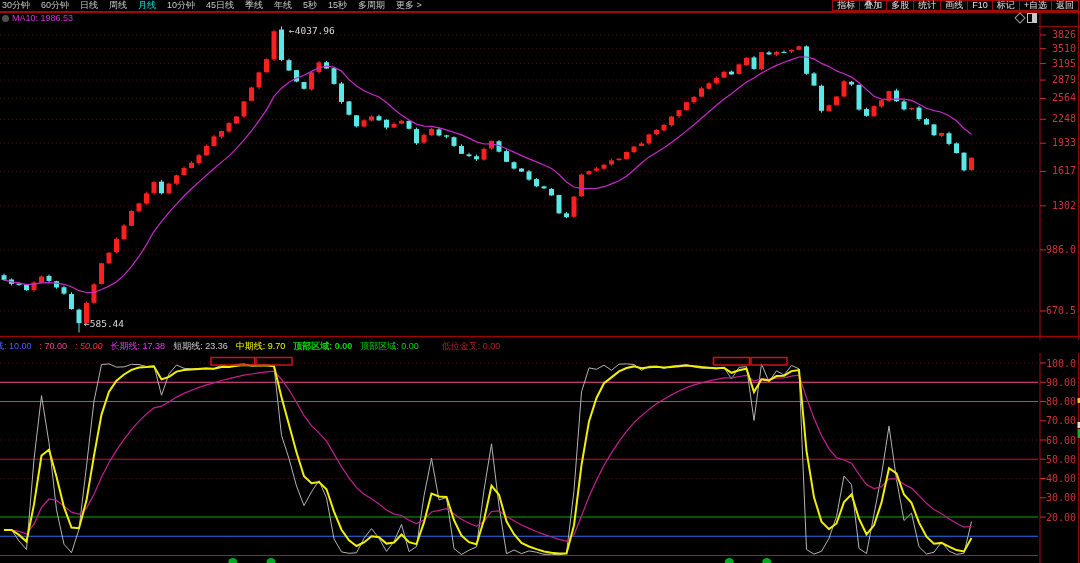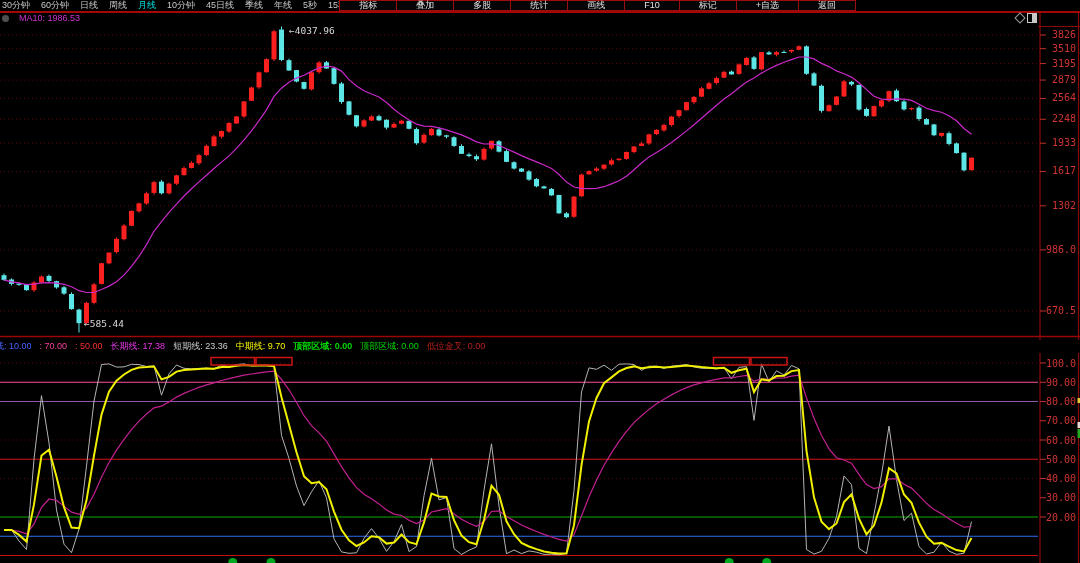--- a/index.html
+++ b/index.html
@@ -1,37 +1,37 @@
 <!DOCTYPE html>
 <html><head>
 <meta charset="utf-8">
 <style>
   html,body{margin:0;padding:0;background:#000;}
   body{width:1080px;height:563px;position:relative;overflow:hidden;
        font-family:"Liberation Sans","DejaVu Sans",sans-serif;}
   #stage{position:absolute;inset:0;width:1080px;height:563px;}
   
-  #topbar{position:absolute;left:0;top:0;width:856px;height:11px;z-index:5;}
+  #topbar{position:absolute;left:0;top:0;width:1079px;height:11px;z-index:5;}
   #period-tabs{position:absolute;left:2px;top:0;display:flex;gap:11px;
     font-size:9px;line-height:10px;color:#c8c8c8;white-space:nowrap;}
   #period-tabs .ptab{cursor:default;}
   #period-tabs .active{color:#00e0e0;}
   #toolbar-buttons{position:absolute;right:0;top:0;display:flex;}
   .tbtn{font-size:9px;line-height:9px;color:#e2e2e2;background:#050505;
-    border:1px solid #9e0c0c;padding:0 19px;margin-left:-1px;box-sizing:border-box;height:11px;
+    border:1px solid #9e0c0c;padding:0 4px;margin-left:-1px;box-sizing:border-box;height:11px;
     display:flex;align-items:center;}
   #topline{position:absolute;left:0;top:11px;width:1080px;height:2px;background:#a30707;z-index:4;}
   
   #mini-icons{position:absolute;left:1014px;top:12px;width:24px;height:10px;z-index:5;}
   #diamond{position:absolute;left:2px;top:1.5px;width:6px;height:6px;border:1px solid #9a9a9a;
     transform:rotate(45deg);}
   #splitsq{position:absolute;left:13px;top:0.5px;width:8px;height:8px;border:1px solid #c8c8c8;}
   #splitsq .half{position:absolute;right:0;top:0;width:4px;height:8px;background:#c8c8c8;}
   
-  #ma-row{position:absolute;left:2px;top:13px;z-index:5;display:flex;align-items:center;gap:10px;
+  #ma-row{position:absolute;left:2px;top:13px;z-index:5;display:flex;align-items:center;gap:3px;
     font-size:9px;color:#d234d2;}
   #ma-dot{width:7px;height:7px;border-radius:50%;background:#4f4f4f;display:inline-block;}
   
   #param-row{position:absolute;left:0;top:340px;width:1080px;height:13px;z-index:5;
     display:flex;gap:8px;font-size:9px;line-height:12px;white-space:nowrap;overflow:hidden;
     background:#000;}
   svg text{font-family:"DejaVu Sans Mono","Liberation Mono",monospace;}
 </style>
 </head>
 <body>
@@ -446,20 +446,20 @@
 </div>
 
 <div id="ma-row">
   <span id="ma-dot"></span>
   <span>MA10: 1986.53</span>
 </div>
 
 <div id="param-row">
     <span style="color: rgb(73, 98, 255); margin-left: -5px;">线: 10.00</span>
     <span style="color: rgb(248, 64, 154);">: 70.00</span>
-    <span style="color: rgb(248, 48, 48);">: 50.00</span>
+    <span style="color: rgb(248, 48, 48); font-style: italic;">: 50.00</span>
     <span style="color: rgb(232, 56, 232);">长期线: 17.38</span>
     <span style="color: rgb(204, 204, 204);">短期线: 23.36</span>
     <span style="color: rgb(248, 248, 0);">中期线: 9.70</span>
     <span style="color: rgb(0, 216, 0); font-weight: bold;">顶部区域: 0.00</span>
     <span style="color: rgb(0, 216, 0);">顶部区域: 0.00</span>
-    <span style="color: rgb(184, 32, 32);">低位金叉: 0.00</span>
+    <span style="color: rgb(184, 32, 32); margin-left: 15px;">低位金叉: 0.00</span>
   </div>
 
 </body></html>

